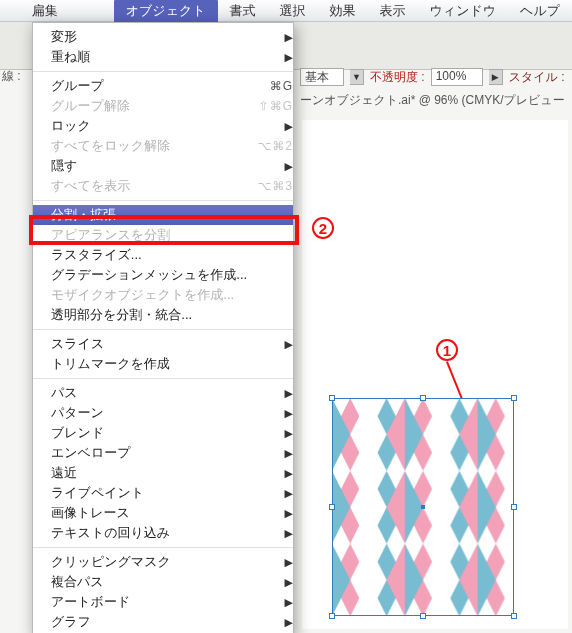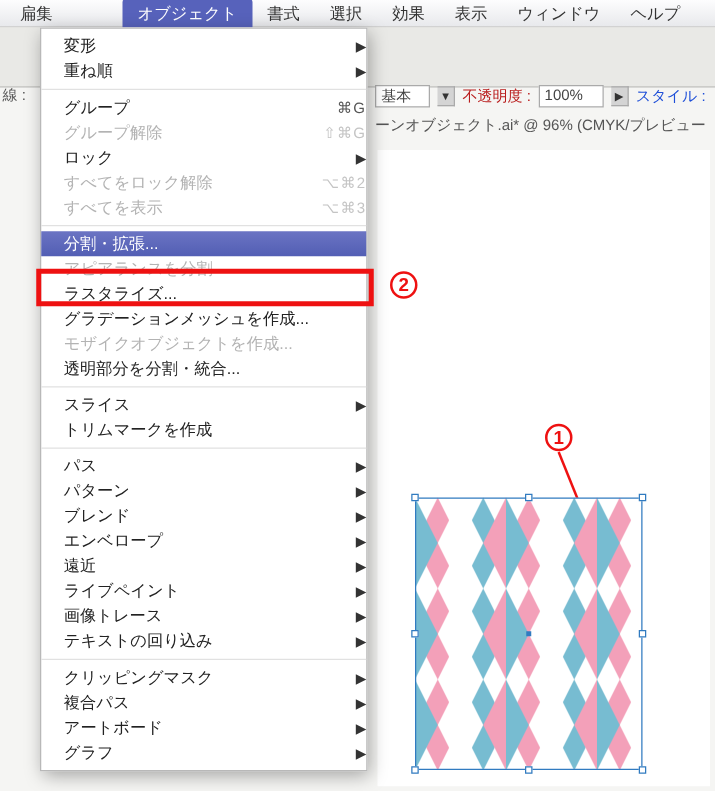--- a/index.html
+++ b/index.html
@@ -13,20 +13,21 @@
   }
 
   
   .menubar {
     position: absolute; top: 0; left: 0; right: 0;
     height: 22px;
     background: linear-gradient(#fdfdfe, #e8e9ec);
     border-bottom: 1px solid #c8c8c8;
     display: flex; align-items: center;
     padding-left: 4px;
+    justify-content: flex-end;
   }
   .menubar .mitem {
     padding: 3px 12px;
     color: #333;
     user-select: none;
   }
   .menubar .mitem.active {
     background: #5762bb;
     color: #fff;
     border-radius: 3px 3px 0 0;
@@ -40,21 +41,21 @@
     height: 48px;
     background: #e9e9e6;
     border-bottom: 1px solid #c2c2c0;
   }
   .optrow {
     position: absolute;
     left: 300px; top: 68px;
     display:flex; align-items:center; gap:6px;
     font-size:12px; color:#444;
   }
-  .optrow .label { color:#1d4ed8; }
+  .optrow .label { color:#7f1d1d; }
   .optrow .dim { color:#b91c1c; }
   .optrow select, .optrow .combo {
     height:18px; font-size:12px;
     background:#fff; border:1px solid #aaa;
     padding: 0 14px 0 4px;
     position: relative;
   }
   .combo-arrow {
     width:14px;height:16px;
     display:inline-flex;align-items:center;justify-content:center;
@@ -225,20 +226,24 @@
       <span class="label">グループ解除</span>
       <span class="sc">⇧⌘G</span>
     </div>
     <div class="row">
       <span class="label">ロック</span>
       <span class="sub"></span>
     </div>
     <div class="row disabled">
       <span class="label">すべてをロック解除</span>
       <span class="sc">⌥⌘2</span>
+    </div>
+    <div class="row">
+      <span class="label">隠す</span>
+      <span class="sub"></span>
     </div>
     <div class="row disabled">
       <span class="label">すべてを表示</span>
       <span class="sc">⌥⌘3</span>
     </div>
     <hr>
     <div class="row highlight">
       <span class="label">分割・拡張...</span>
     </div>
     <div class="row disabled">

